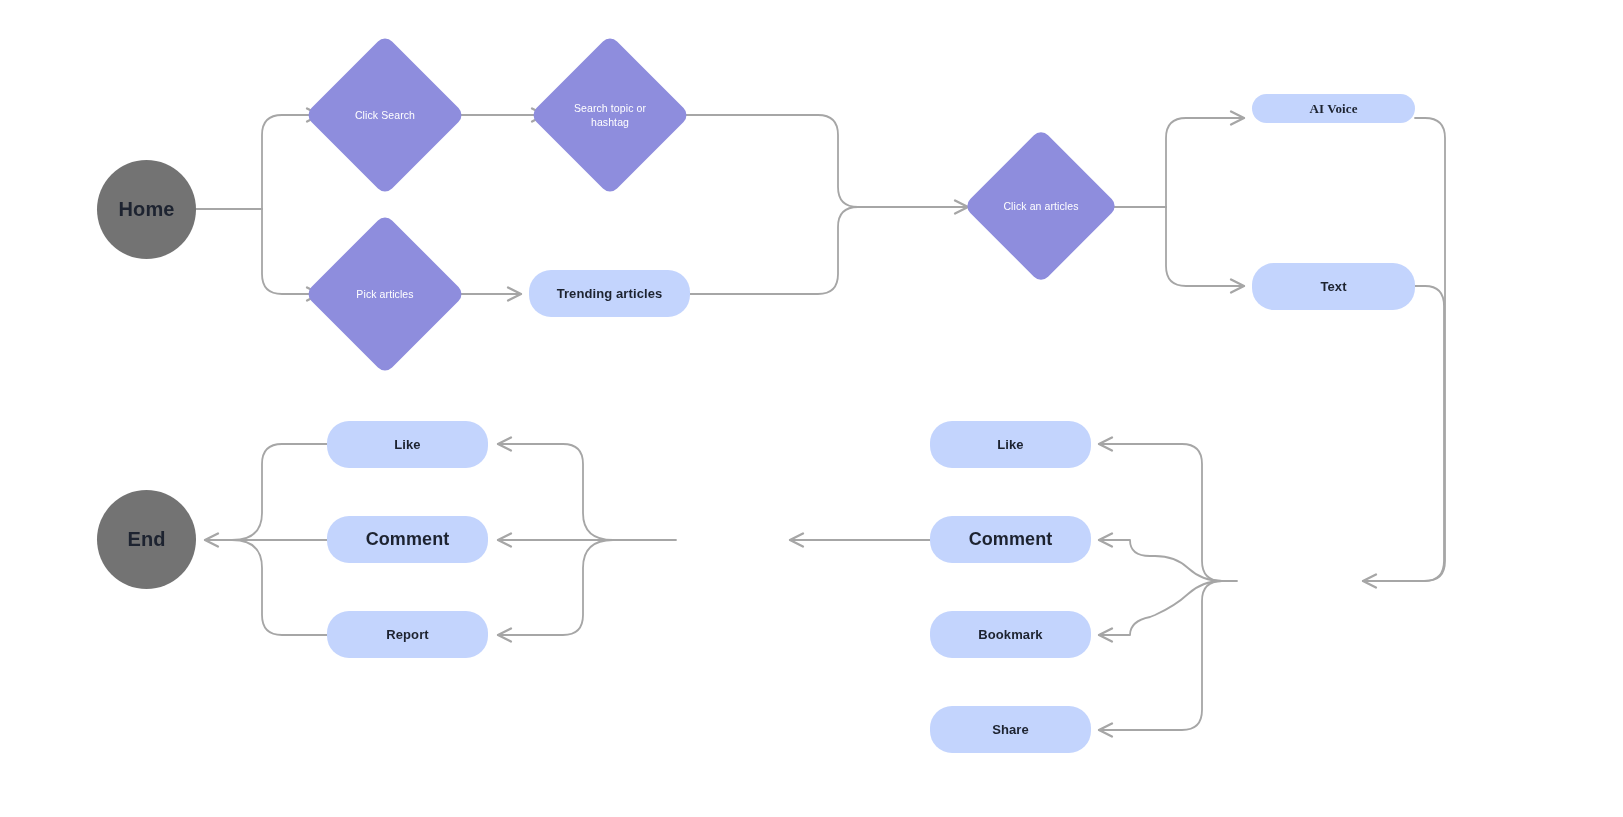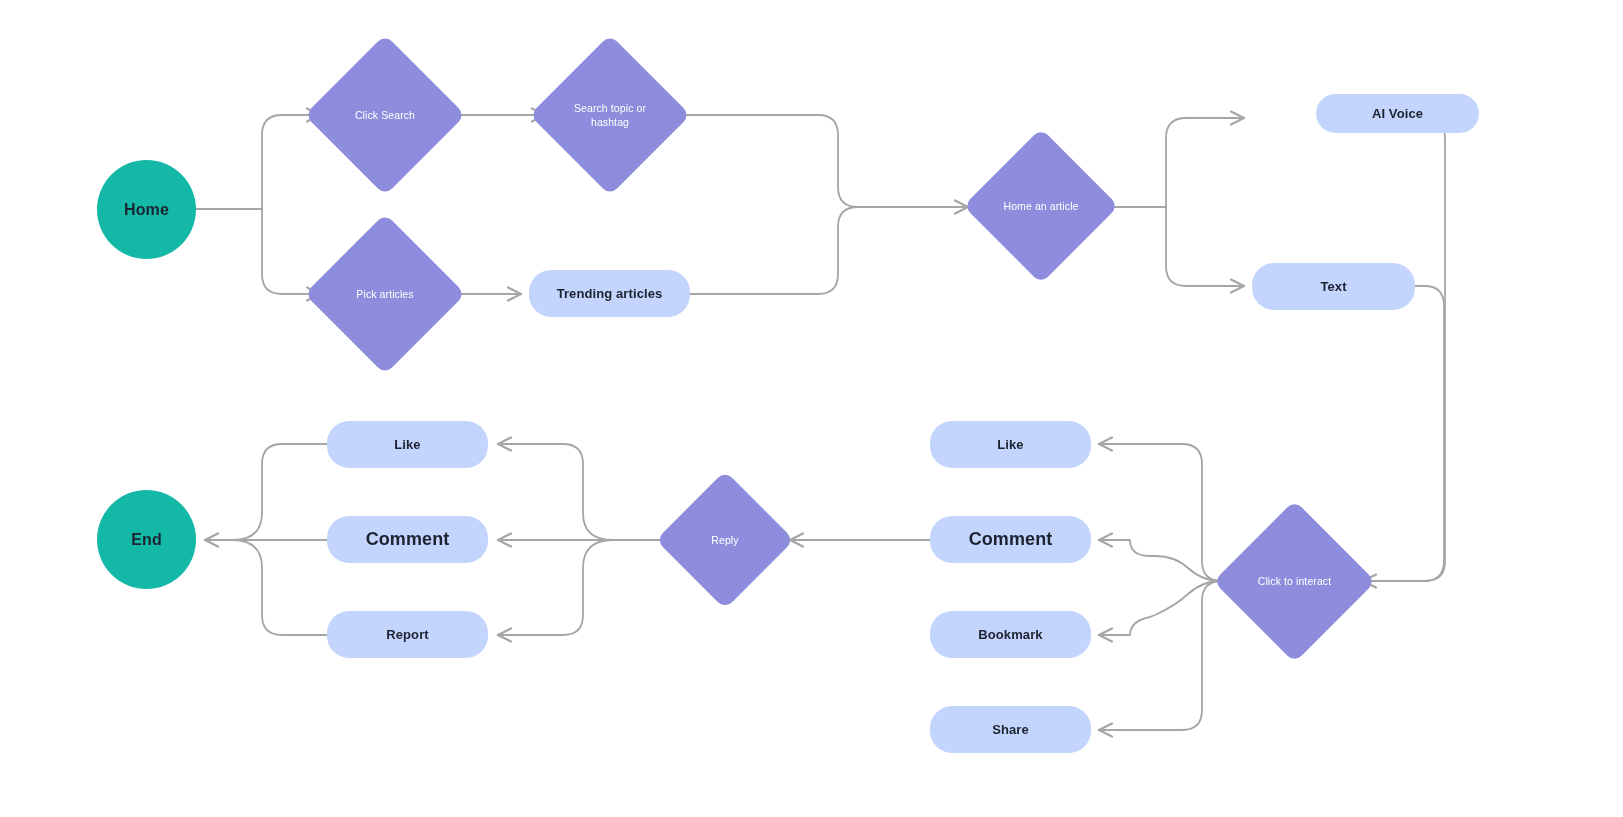--- a/index.html
+++ b/index.html
@@ -30,24 +30,24 @@
     position: absolute;
     display: flex;
     align-items: center;
     justify-content: center;
     text-align: center;
     box-sizing: border-box;
   }
   
   .node-terminal {
     border-radius: 50%;
-    background: #14b8a6;
+    background: #737373;
     color: #1d2330;
     font-weight: bold;
-    font-size: 16px;
+    font-size: 20px;
     letter-spacing: 0.1px;
   }
   
   .node-decision {
     background: transparent;
   }
   .node-decision .diamond-shape {
     position: absolute;
     left: 0; top: 0;
     width: 100%;
@@ -150,56 +150,48 @@
     <div class="diamond-shape"></div>
     <span class="diamond-label">Pick articles</span>
   </div>
 
   <div class="node node-process" style="left:529px; top:270px; width:161px; height:47px;text-align:right;">
     <span>Trending articles</span>
   </div>
 
   <div class="node node-decision" style="left:986px; top:151px; width:110px; height:110px;">
     <div class="diamond-shape"></div>
-    <span class="diamond-label">Home an article</span>
-  </div>
-
-  <div class="node node-process" style="left:1316px; top:94px; width:163px; height:39px;">
+    <span class="diamond-label">Click an articles</span>
+  </div>
+
+  <div class="node node-process" style="left:1252px; top:94px; width:163px; height:29px;font-family:Liberation Serif, serif;">
     <span>AI Voice</span>
   </div>
 
   <div class="node node-process" style="left:1252px; top:263px; width:163px; height:47px;">
     <span>Text</span>
   </div>
 
-  <div class="node node-decision" style="left:1237px; top:524px; width:115px; height:115px;">
-    <div class="diamond-shape"></div>
-    <span class="diamond-label">Click to interact</span>
-  </div>
 
   <div class="node node-process" style="left:930px; top:421px; width:161px; height:47px;">
     <span>Like</span>
   </div>
 
   <div class="node node-process big" style="left:930px; top:516px; width:161px; height:47px;">
     <span>Comment</span>
   </div>
 
   <div class="node node-process" style="left:930px; top:706px; width:161px; height:47px;">
     <span>Share</span>
   </div>
 
   <div class="node node-process" style="left:930px; top:611px; width:161px; height:47px;">
     <span>Bookmark</span>
   </div>
 
-  <div class="node node-decision" style="left:676px; top:491px; width:98px; height:98px;">
-    <div class="diamond-shape"></div>
-    <span class="diamond-label">Reply</span>
-  </div>
 
   <div class="node node-process" style="left:327px; top:421px; width:161px; height:47px;">
     <span>Like</span>
   </div>
 
   <div class="node node-process big" style="left:327px; top:516px; width:161px; height:47px;">
     <span>Comment</span>
   </div>
 
   <div class="node node-process" style="left:327px; top:611px; width:161px; height:47px;">

